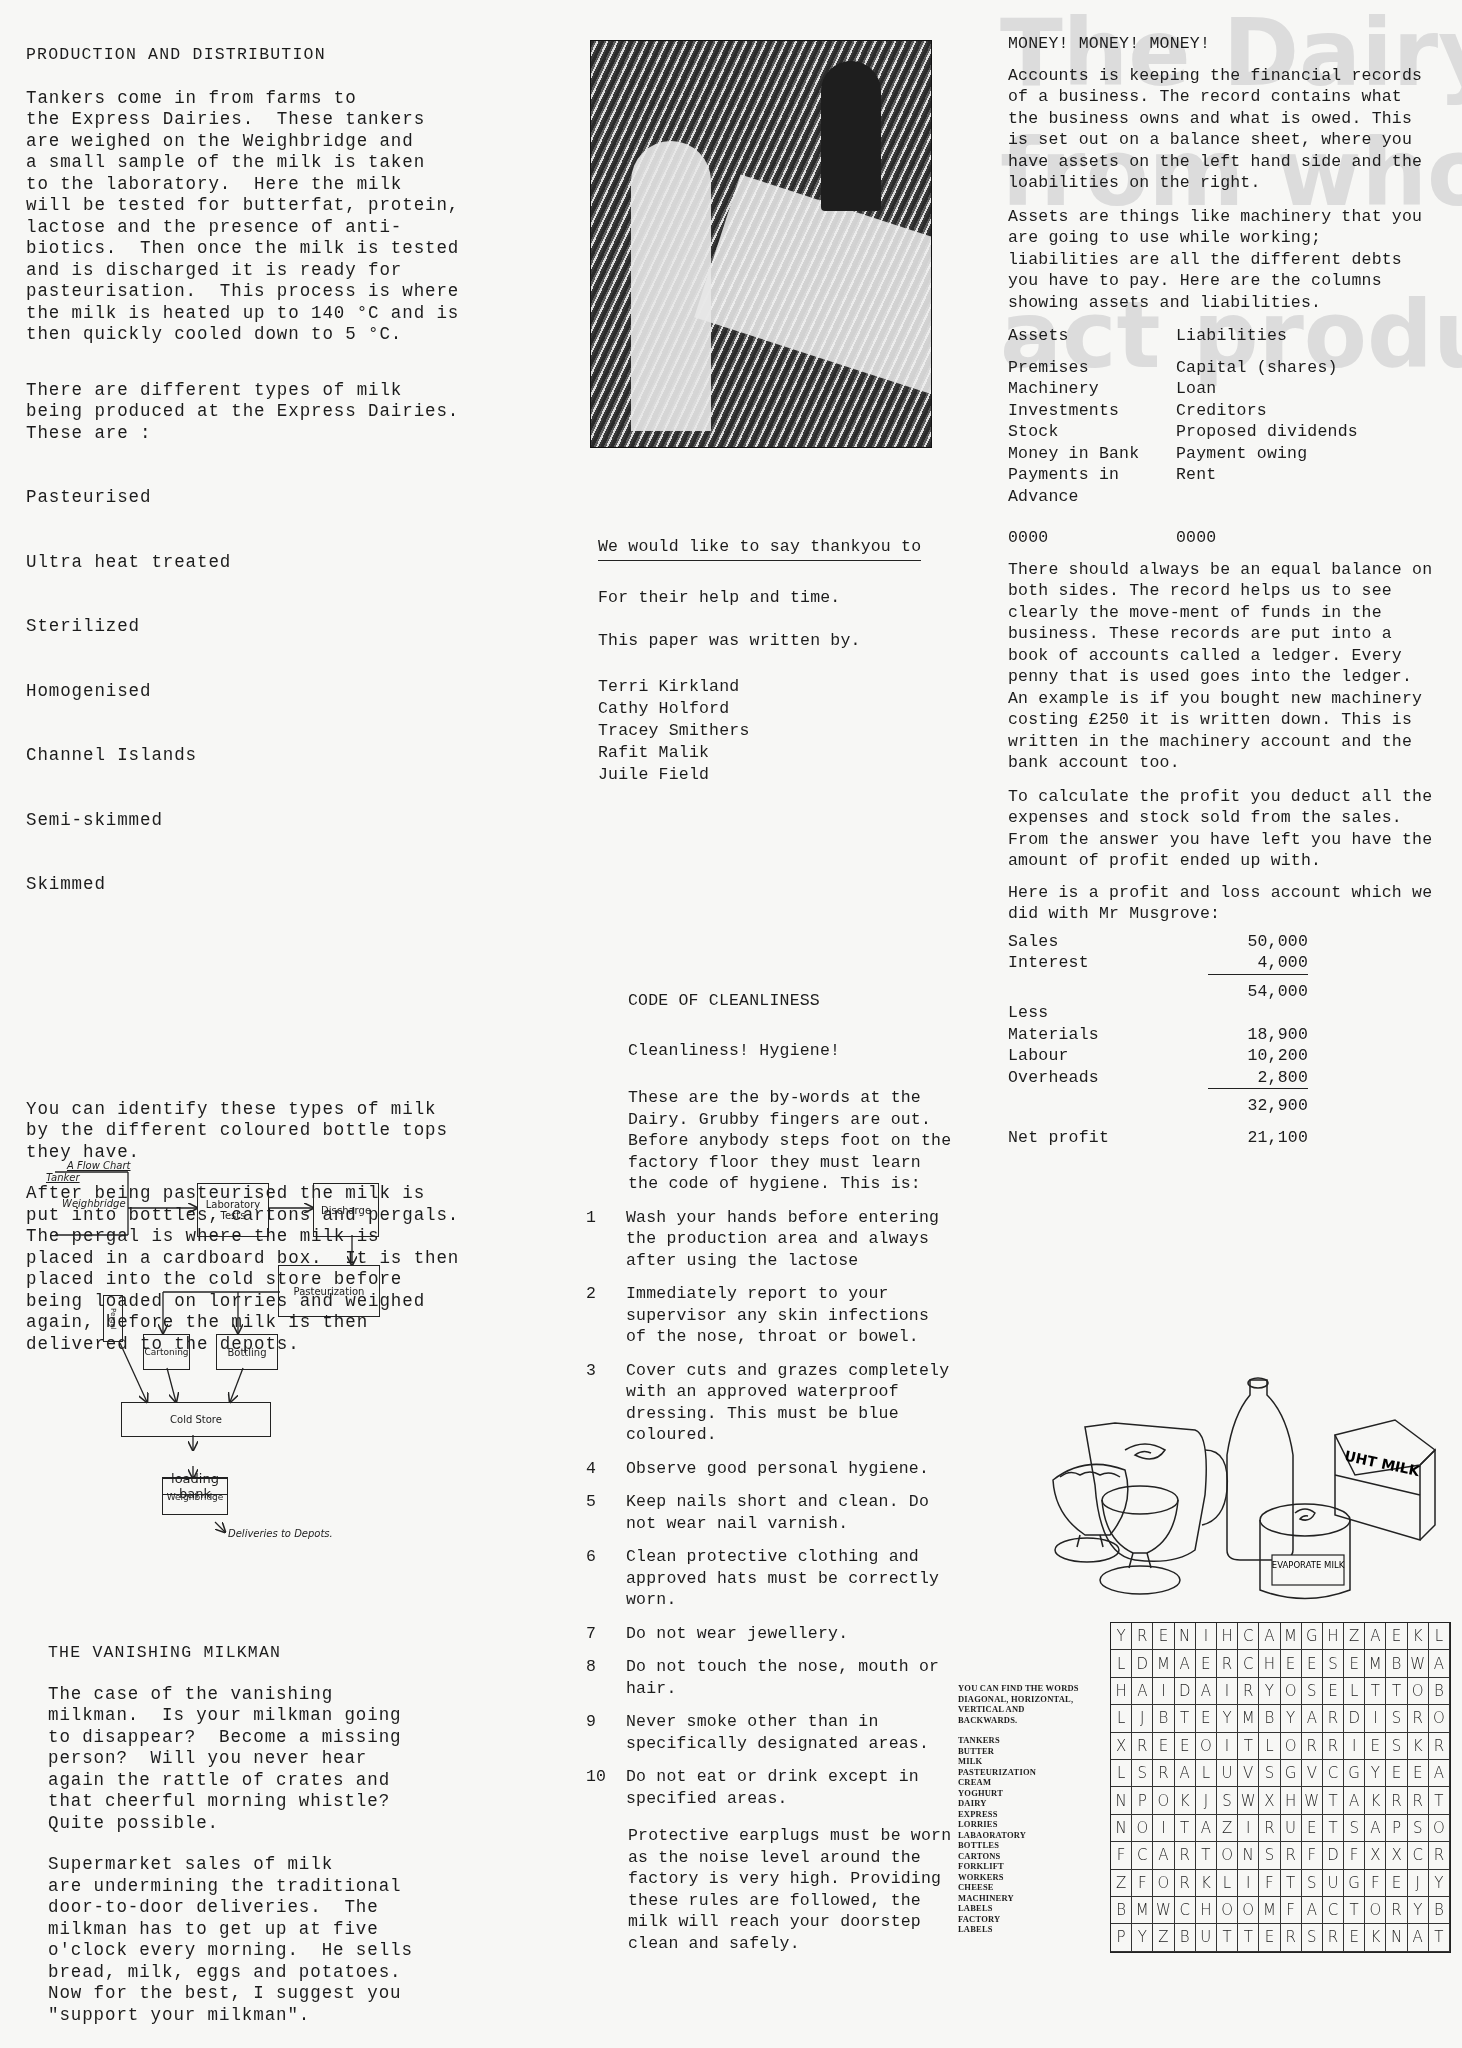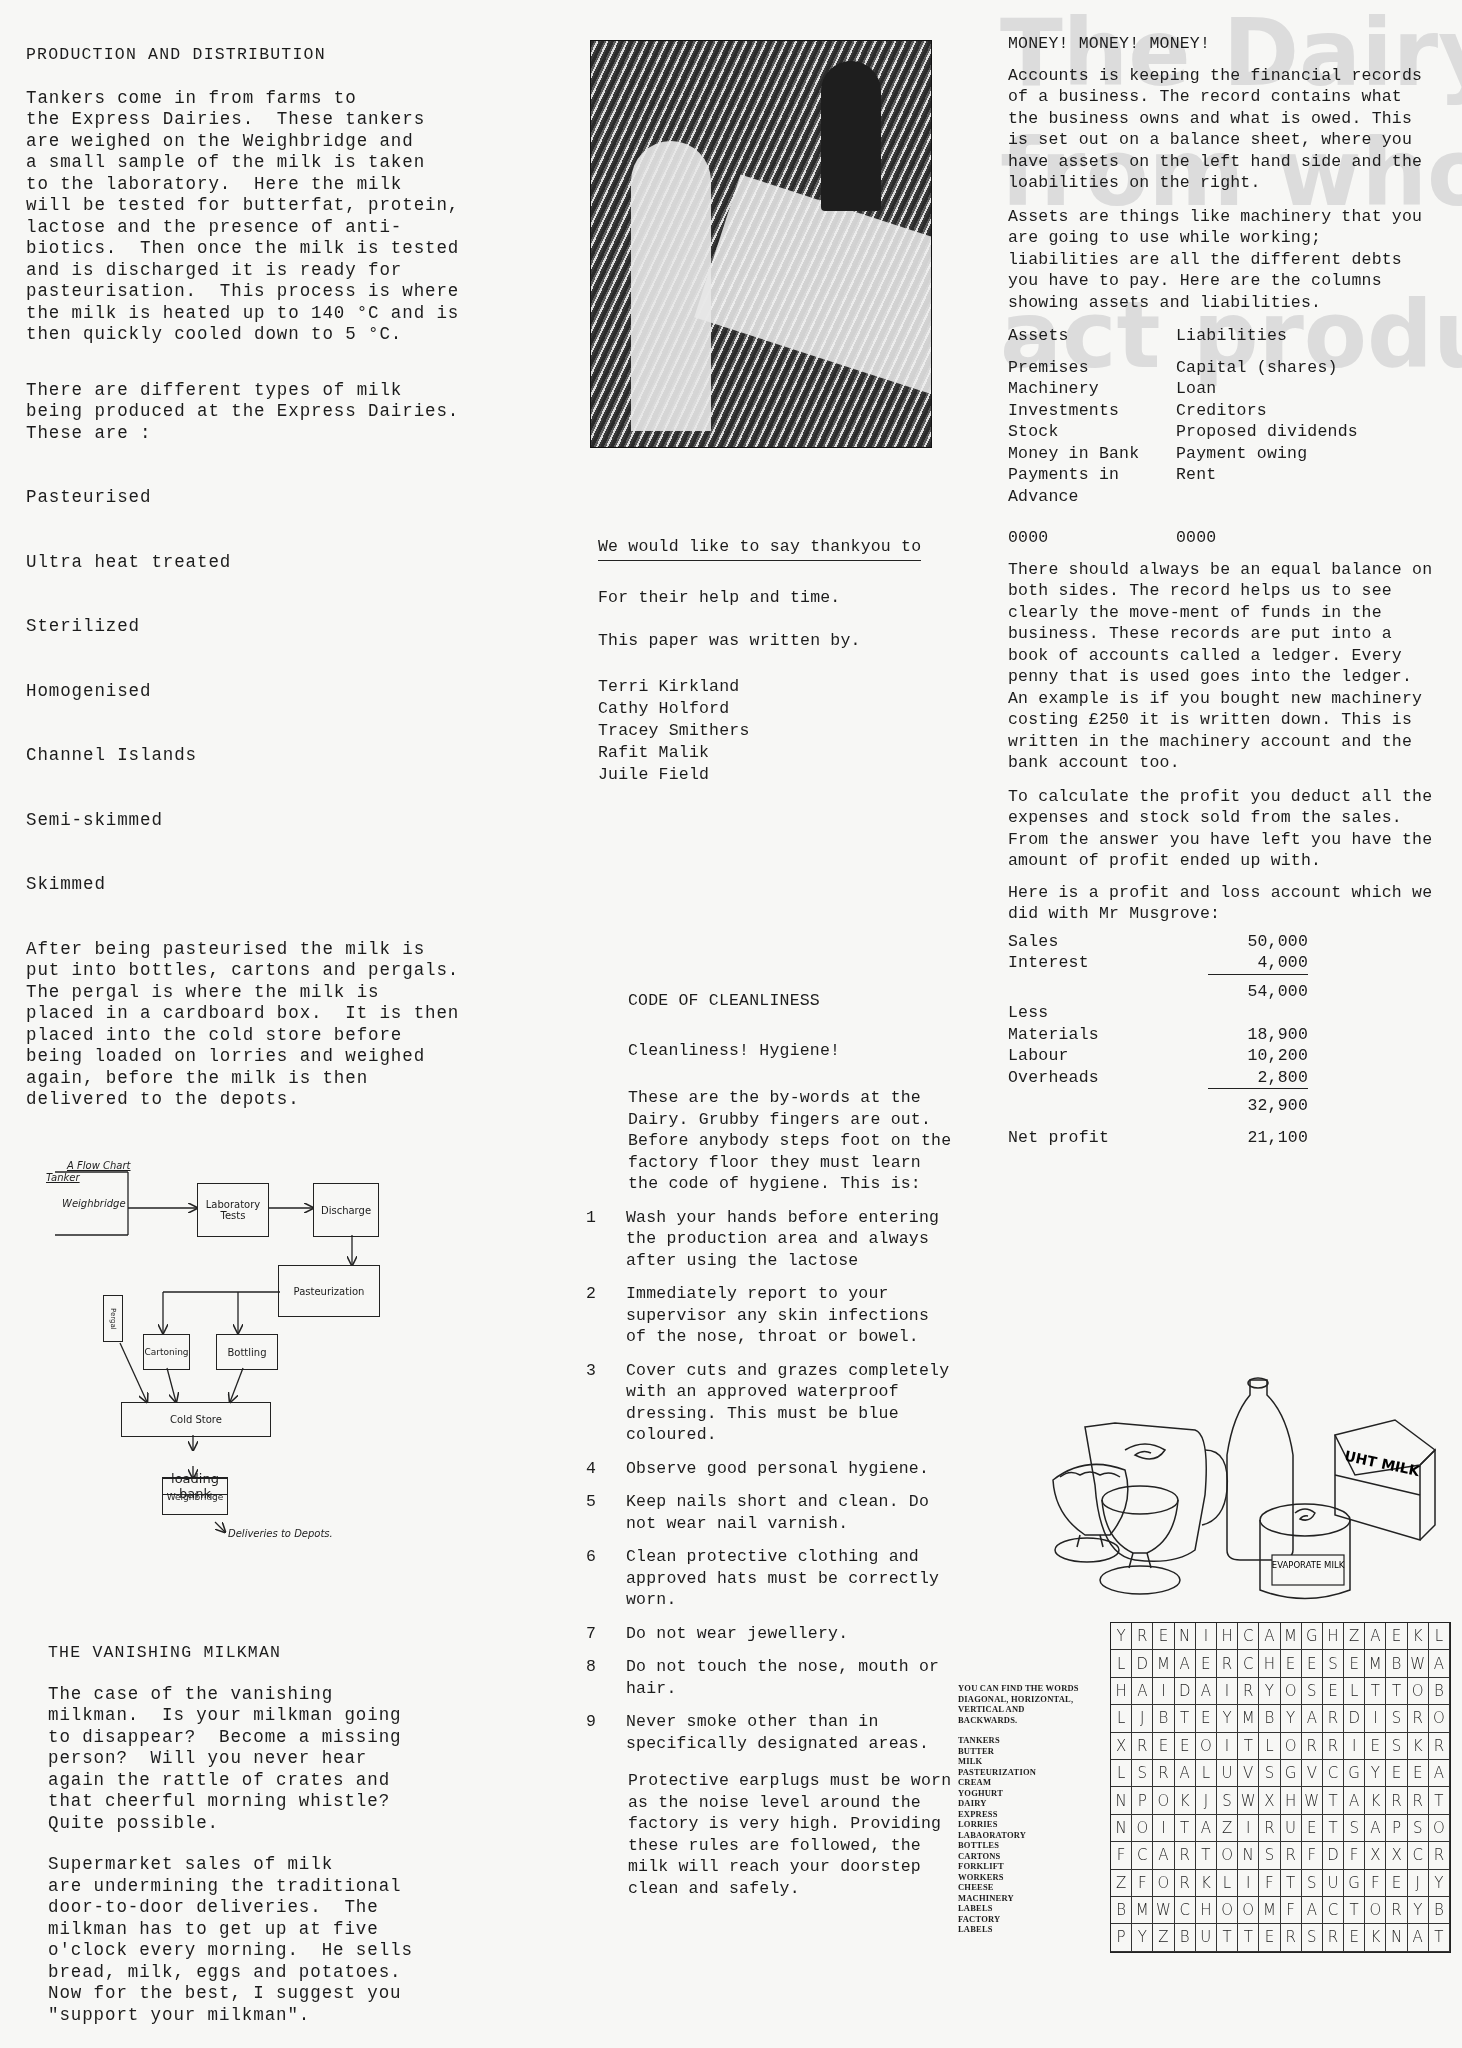--- a/index.html
+++ b/index.html
@@ -93,20 +93,23 @@
 These are :</p>
     <ul class="plain mono">
       <li>Pasteurised</li>
       <li>Ultra heat treated</li>
       <li>Sterilized</li>
       <li>Homogenised</li>
       <li>Channel Islands</li>
       <li>Semi-skimmed</li>
       <li>Skimmed</li>
     </ul>
+    <p class="mono" style="margin-top:160px;">You can identify these types of milk
+by the different coloured bottle tops
+they have.</p>
     <p class="mono">After being pasteurised the milk is
 put into bottles, cartons and pergals.
 The pergal is where the milk is
 placed in a cardboard box.  It is then
 placed into the cold store before
 being loaded on lorries and weighed
 again, before the milk is then
 delivered to the depots.</p>
   </div>
 
@@ -224,20 +227,24 @@
             <span>Do not wear jewellery.</span>
           </li>
         <li>
             <span class="num">8</span>
             <span>Do not touch the nose, mouth or hair.</span>
           </li>
         <li>
             <span class="num">9</span>
             <span>Never smoke other than in specifically designated areas.</span>
           </li>
+        <li>
+            <span class="num">10</span>
+            <span>Do not eat  or drink except in specified areas.</span>
+          </li>
       </ol>
       <p style="margin-top:16px;">Protective earplugs  must be worn as the noise level around the factory is very high. Providing these rules are followed, the milk will reach your doorstep clean and safely.</p>
     </div>
   </div>
 
   <div class="col col-right serif">
     <div style="margin-bottom:10px;">MONEY!  MONEY!  MONEY!</div>
     <p style="margin-bottom:12px;">Accounts is keeping the financial records of a business.  The record contains what the business owns and what is owed.  This is set out on a balance sheet, where you have assets on the left hand side and the loabilities on the right.</p>
     <p style="margin-bottom:12px;">Assets are things like machinery that you are going to use while working; liabilities are all the different debts you have to pay. Here are the columns showing assets and liabilities.</p>
 

